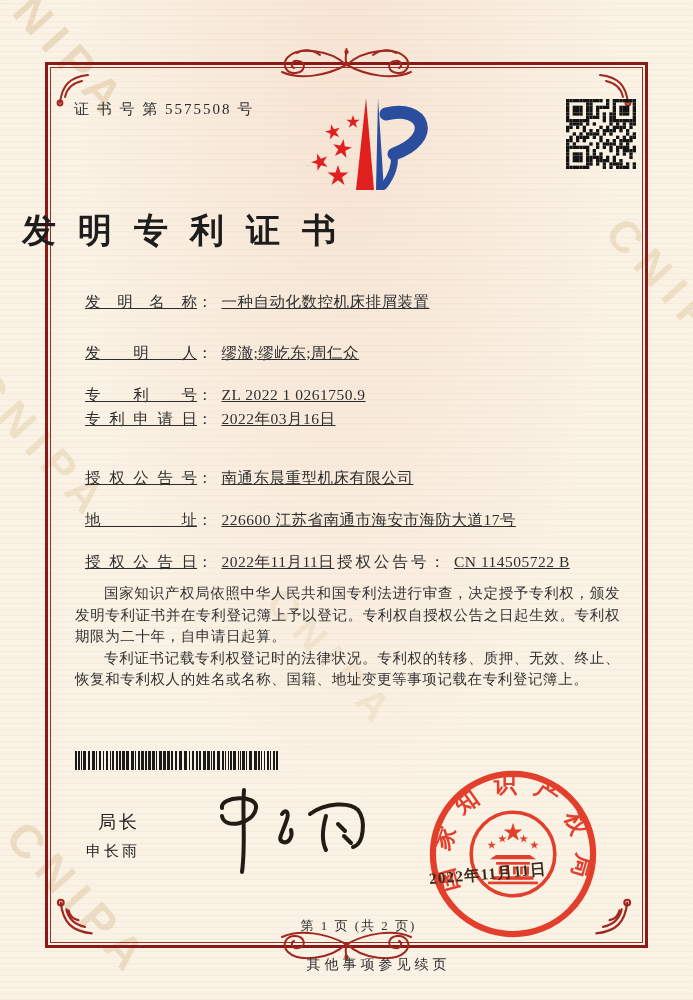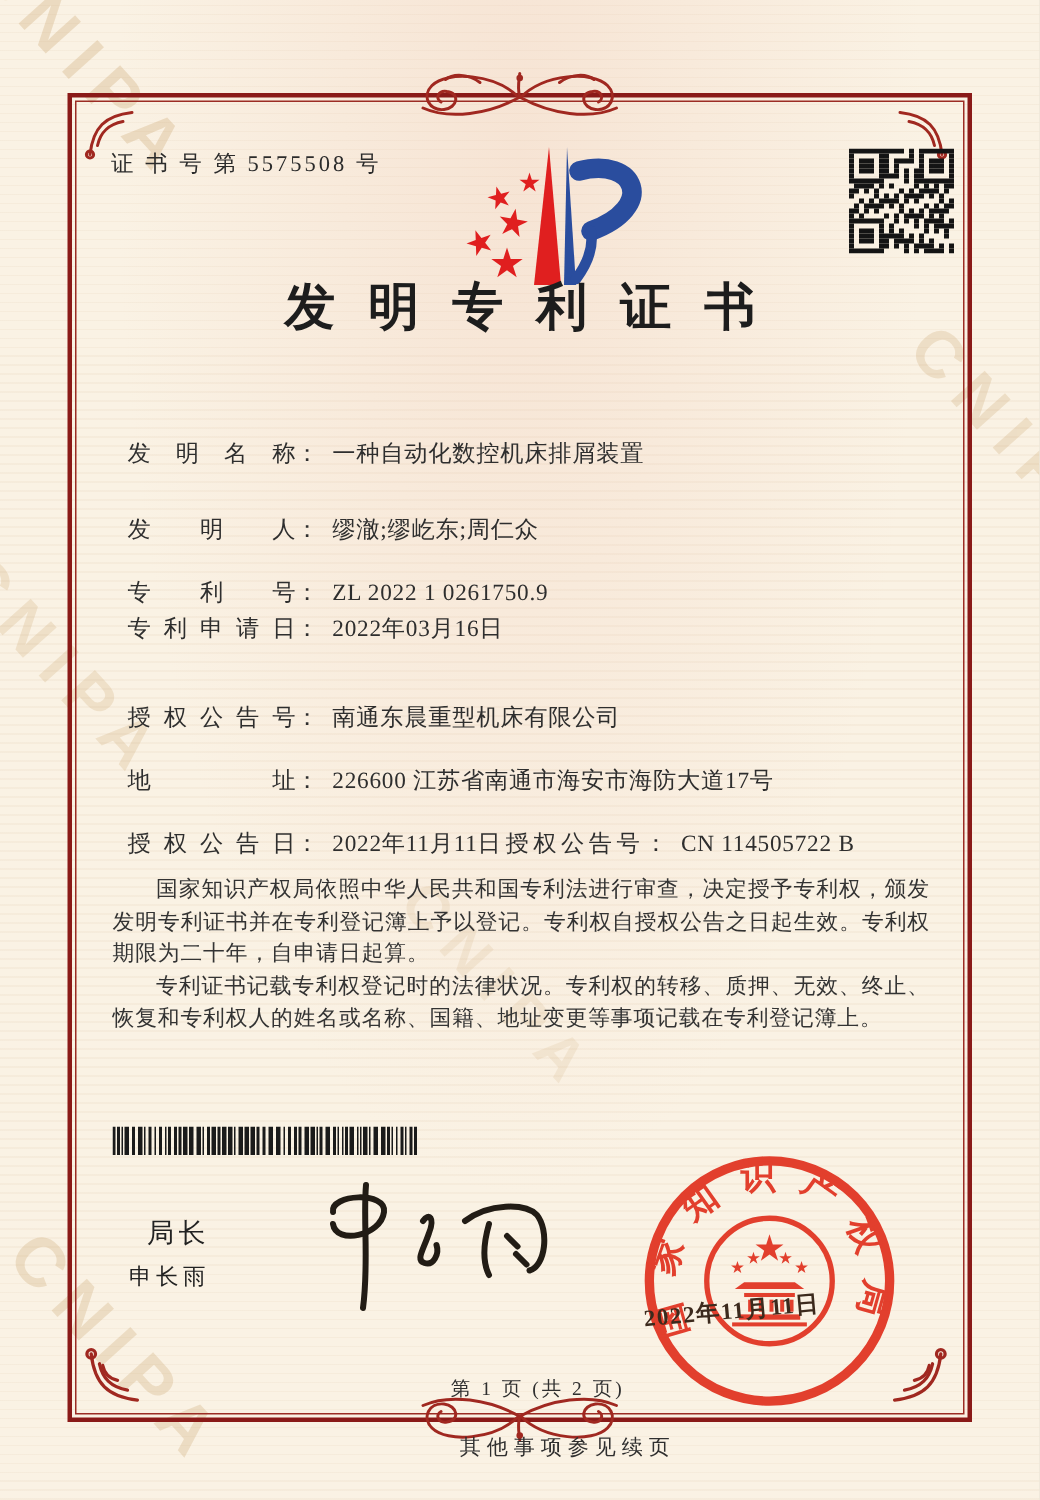--- a/index.html
+++ b/index.html
@@ -16,27 +16,27 @@
     font-weight:bold;color:#c49a5e;letter-spacing:10px;transform:rotate(48deg);
     pointer-events:none;white-space:nowrap;
   }
   .frame{position:absolute;left:45px;top:62px;width:597px;height:880px;border:3px solid #8a1a18;}
   .frame-inner{position:absolute;inset:2px;border:1px solid #9c2c24;}
   .orn{position:absolute;pointer-events:none;}
   .cert-no{position:absolute;left:74px;top:100px;font-size:15px;letter-spacing:2px;}
   .logo{position:absolute;left:296px;top:92px;width:152px;height:104px;}
   .qr{position:absolute;left:566px;top:99px;width:70px;height:70px;}
   .title{
-    position:absolute;left:0;top:182px;width:100%;text-align:center;
+    position:absolute;left:0;top:208px;width:100%;text-align:left;
     font-size:34px;font-weight:bold;letter-spacing:22px;text-indent:22px;color:#1d1d1d;
   }
   .row{position:absolute;left:85px;font-size:15.5px;white-space:nowrap;color:#2e2e2e;}
-  .lbl{display:inline-block;width:112px;text-align:justify;text-align-last:justify;}
+  .lbl{display:inline-block;width:112px;text-align:justify;text-align-last:justify;text-decoration:underline;}
   .colon{display:inline-block;margin-right:9px;}
-  .val{letter-spacing:0.5px;}
+  .val{letter-spacing:0.5px;text-decoration:underline;}
   .col2{position:absolute;left:252px;top:0;}
   .col2 .lbl2{letter-spacing:3px;}
   .paras{
     position:absolute;left:75px;top:583px;width:545px;
     font-size:14.5px;line-height:21.5px;letter-spacing:0.6px;text-align:justify;color:#333;
   }
   .paras p{margin:0;text-indent:2em;}
   .barcode{position:absolute;left:75px;top:751px;width:206px;height:19px;}
   .director-title{position:absolute;left:98px;top:810px;font-family:"Liberation Sans",sans-serif;font-size:18px;letter-spacing:3px;color:#222;}
   .director-name{position:absolute;left:86px;top:842px;font-family:"Liberation Sans",sans-serif;font-size:15px;letter-spacing:3px;color:#222;}

